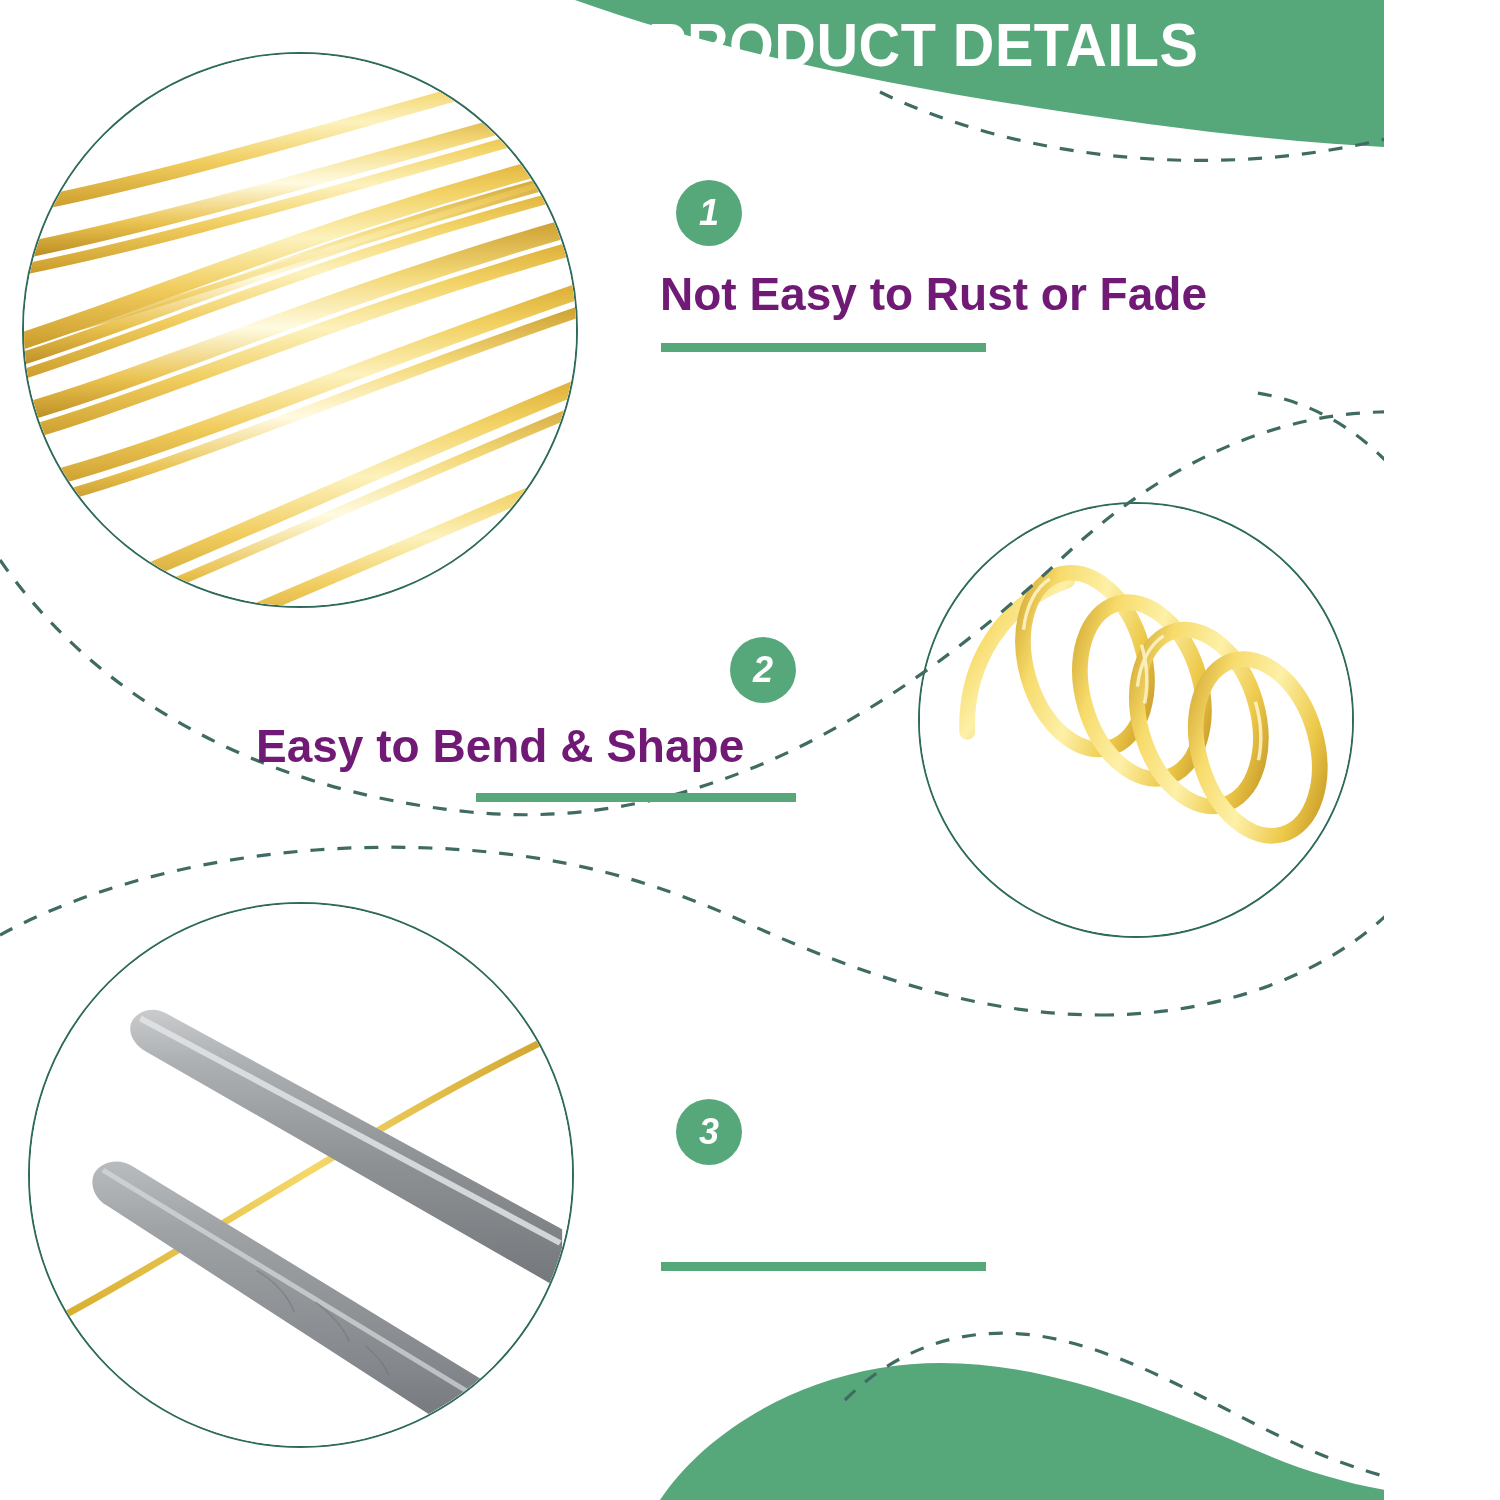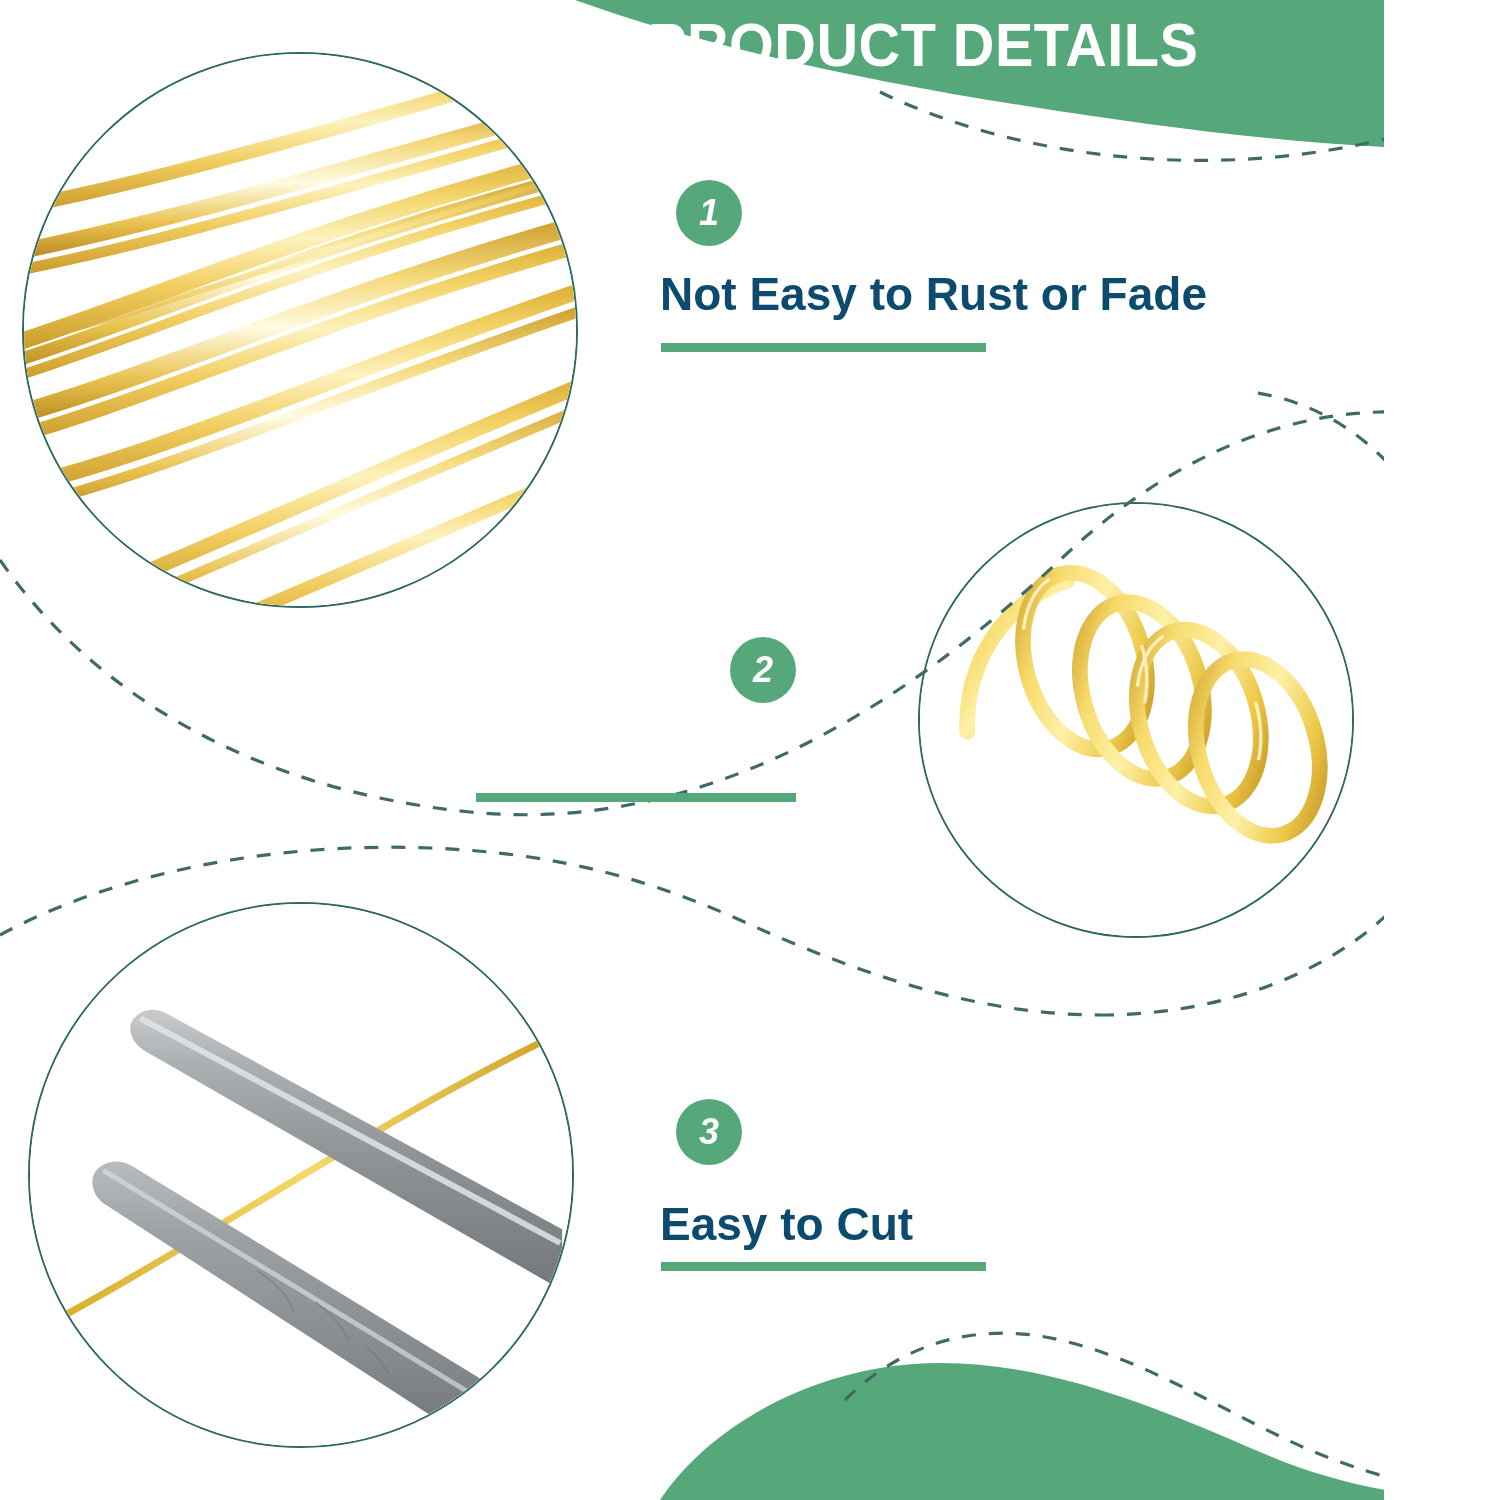--- a/index.html
+++ b/index.html
@@ -58,21 +58,21 @@
     font-weight: bold;
     font-style: italic;
     line-height: 66px;
     text-align: center;
   }
   .feat-heading {
     position: absolute;
     font-size: 46px;
     line-height: 56px;
     font-weight: bold;
-    color: #0c4a6e;
+    color: #701a75;
     white-space: nowrap;
   }
   .feat-rule {
     position: absolute;
     height: 9px;
     background: #56a87b;
   }
 
   
   .badge-1   { left: 676px; top: 180px; }
@@ -263,20 +263,20 @@
 
   <div class="layer layer-content">
 
     <div class="header-title">PRODUCT DETAILS</div>
 
     <div class="badge badge-1">1</div>
     <div class="feat-heading head-1">Not Easy to Rust or Fade</div>
     <div class="feat-rule rule-1"></div>
 
     <div class="badge badge-2">2</div>
+    <div class="feat-heading head-2">Easy to Bend &amp; Shape</div>
     <div class="feat-rule rule-2"></div>
 
     <div class="badge badge-3">3</div>
-    <div class="feat-heading head-3">Easy to Cut</div>
     <div class="feat-rule rule-3"></div>
 
   </div>
 </div>
 
 </body></html>

